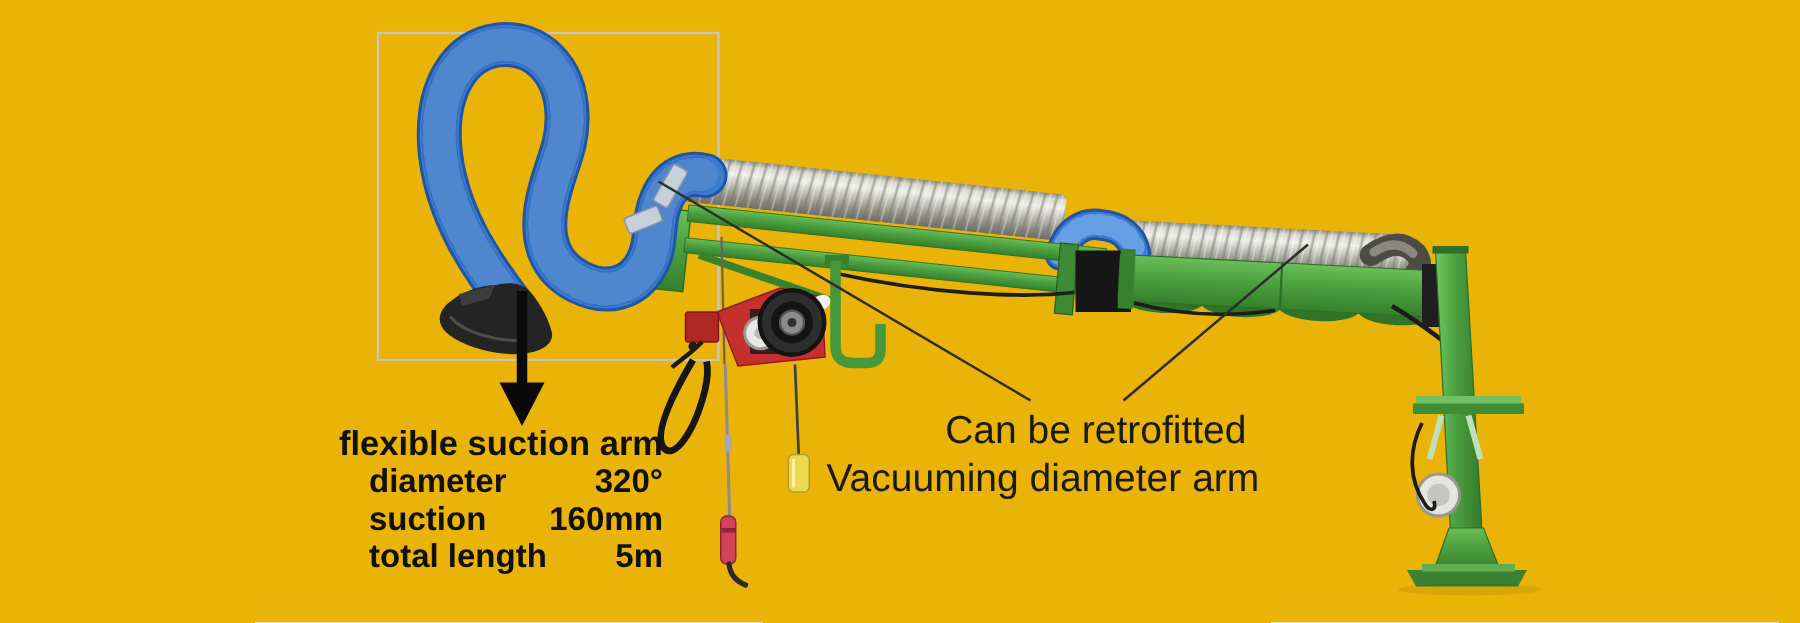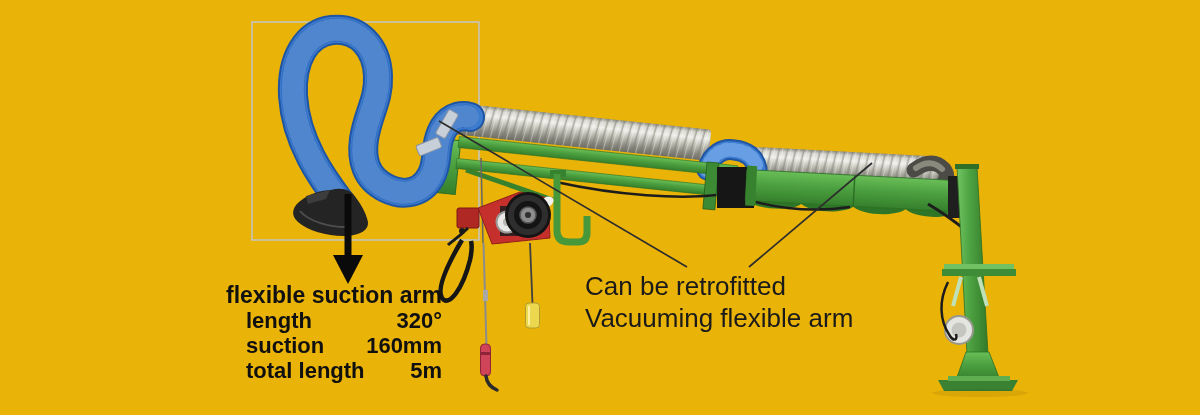--- a/index.html
+++ b/index.html
@@ -10,23 +10,22 @@
   .stage svg{position:absolute;left:0;top:0;}
   .spec-block{
     position:absolute;left:226px;top:283px;width:216px;
     color:#101010;font-weight:700;font-size:22px;line-height:25px;
   }
   .spec-title{text-align:center;font-size:23px;white-space:nowrap;}
   .spec-row{display:flex;justify-content:space-between;padding-left:20px;}
   .spec-row .v{text-align:right;}
   .callout-block{
     position:absolute;left:551px;top:270px;width:280px;
-    color:#1a1a1a;font-weight:400;font-size:26px;line-height:32px;text-align:left;
+    color:#1a1a1a;font-weight:400;font-size:26px;line-height:32px;text-align:right;
     white-space:nowrap;
-    margin-left:34px;
   }
 </style>
 </head>
 <body>
 
 <div class="stage">
 
 <svg width="1200" height="415" viewBox="0 0 1200 415">
   <defs>
     <linearGradient id="metal" x1="0" y1="0" x2="0" y2="1">
@@ -174,31 +173,31 @@
     <polygon points="333,255 363,255 348,284"></polygon>
   </g>
 
   <line x1="439" y1="121" x2="687" y2="267" stroke="#2d2d2d" stroke-width="1.7"></line>
   <line x1="872" y1="163" x2="749" y2="267" stroke="#2d2d2d" stroke-width="1.7"></line>
 </svg>
 
   <div class="spec-block">
     <div class="spec-title">flexible suction arm</div>
     <div class="spec-row">
-      <span class="l">length</span>
+      <span class="l">diameter</span>
       <span class="v">320°</span>
     </div>
     <div class="spec-row">
       <span class="l">suction</span>
       <span class="v">160mm</span>
     </div>
     <div class="spec-row">
       <span class="l">total length</span>
       <span class="v">5m</span>
     </div>
   </div>
 
   <div class="callout-block">
     <div>Can be retrofitted</div>
-    <div>Vacuuming flexible arm</div>
+    <div>Vacuuming diameter arm</div>
   </div>
 
 </div>
 
 </body></html>

